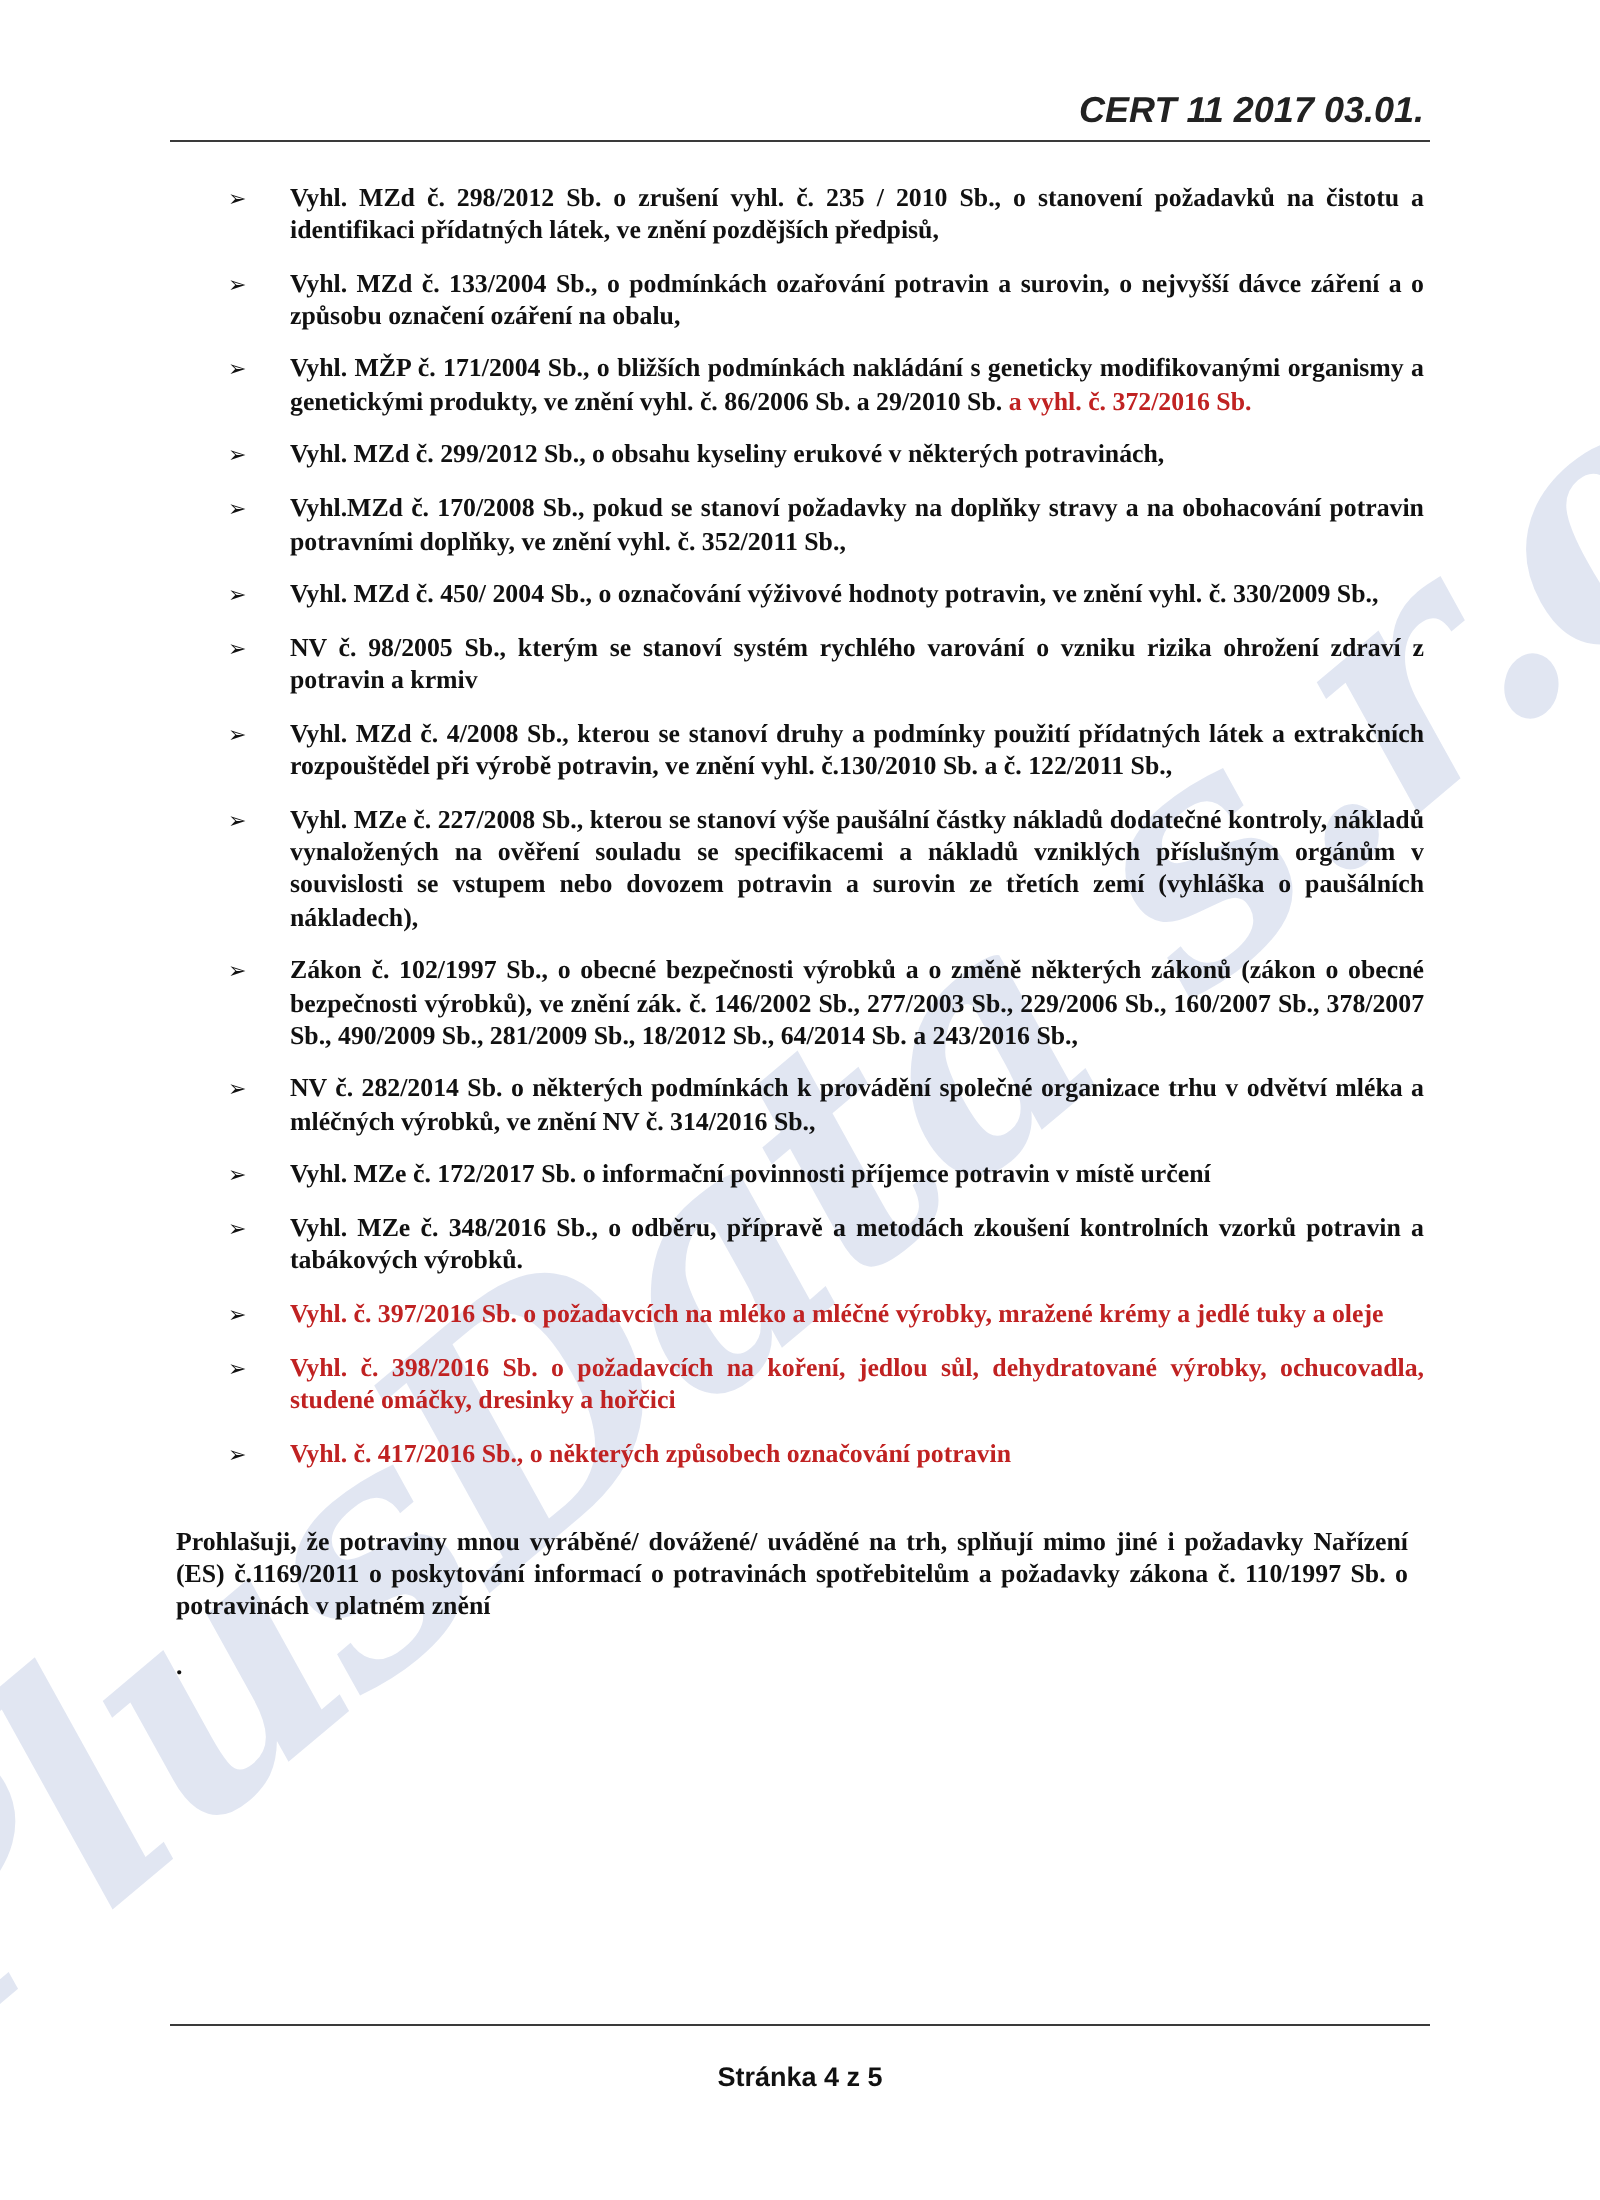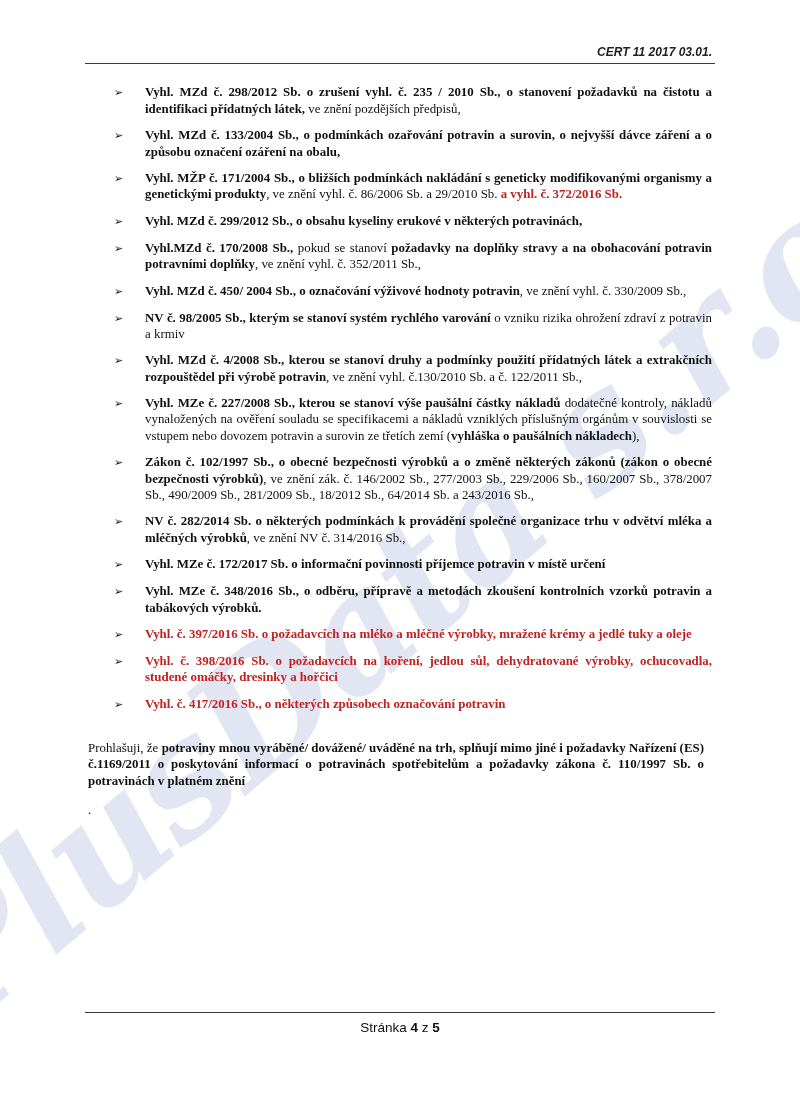--- a/index.html
+++ b/index.html
@@ -32,53 +32,53 @@
   }
   .content-layer { position:relative; z-index:1; }
   .header {
     padding:44px 88px 0 88px;
     text-align:right;
   }
   .doc-code {
     font-family:"Liberation Sans", sans-serif;
     font-style:italic;
     font-weight:bold;
-    font-size:12px;
+    font-size:18px;
     color:#222;
   }
   .header-rule {
     margin:3px 85px 0 85px;
     border-top:1.6px solid #3a3a3a;
     height:0;
   }
   .reg-list { margin:20px 88px 0 88px; }
   .li { display:flex; margin-bottom:10px; }
   .bullet {
     flex:0 0 57px;
     box-sizing:border-box;
     padding-left:26px;
     font-family:"DejaVu Sans", sans-serif;
     font-size:11px;
     line-height:16px;
     padding-top:1px;
     color:#111;
   }
   .li-text { flex:1; text-align:justify; }
-  .seg-r { font-weight:normal; color:var(--ink,#111); }
+  .seg-r { font-weight:bold; color:var(--ink,#111); }
   .seg-b { font-weight:bold;   color:var(--ink,#111); }
   .seg-red { font-weight:bold; color:var(--red,#c02222); }
   .paragraphs { margin:27px 96px 0 88px; }
   .para { text-align:justify; margin:0 0 13px 0; }
   .para.tight { margin:0; }
   .footer {
     position:absolute;
     left:85px; right:85px; top:1012px;
     border-top:1.4px solid #3a3a3a;
     text-align:center;
-    padding-top:6px;
+    padding-top:17px;
     font-family:"Liberation Sans", sans-serif;
     font-size:13.5px;
     color:#1a1a1a;
     z-index:1;
   }
 </style>
 </head>
 <body>
 
 <div class="page">

